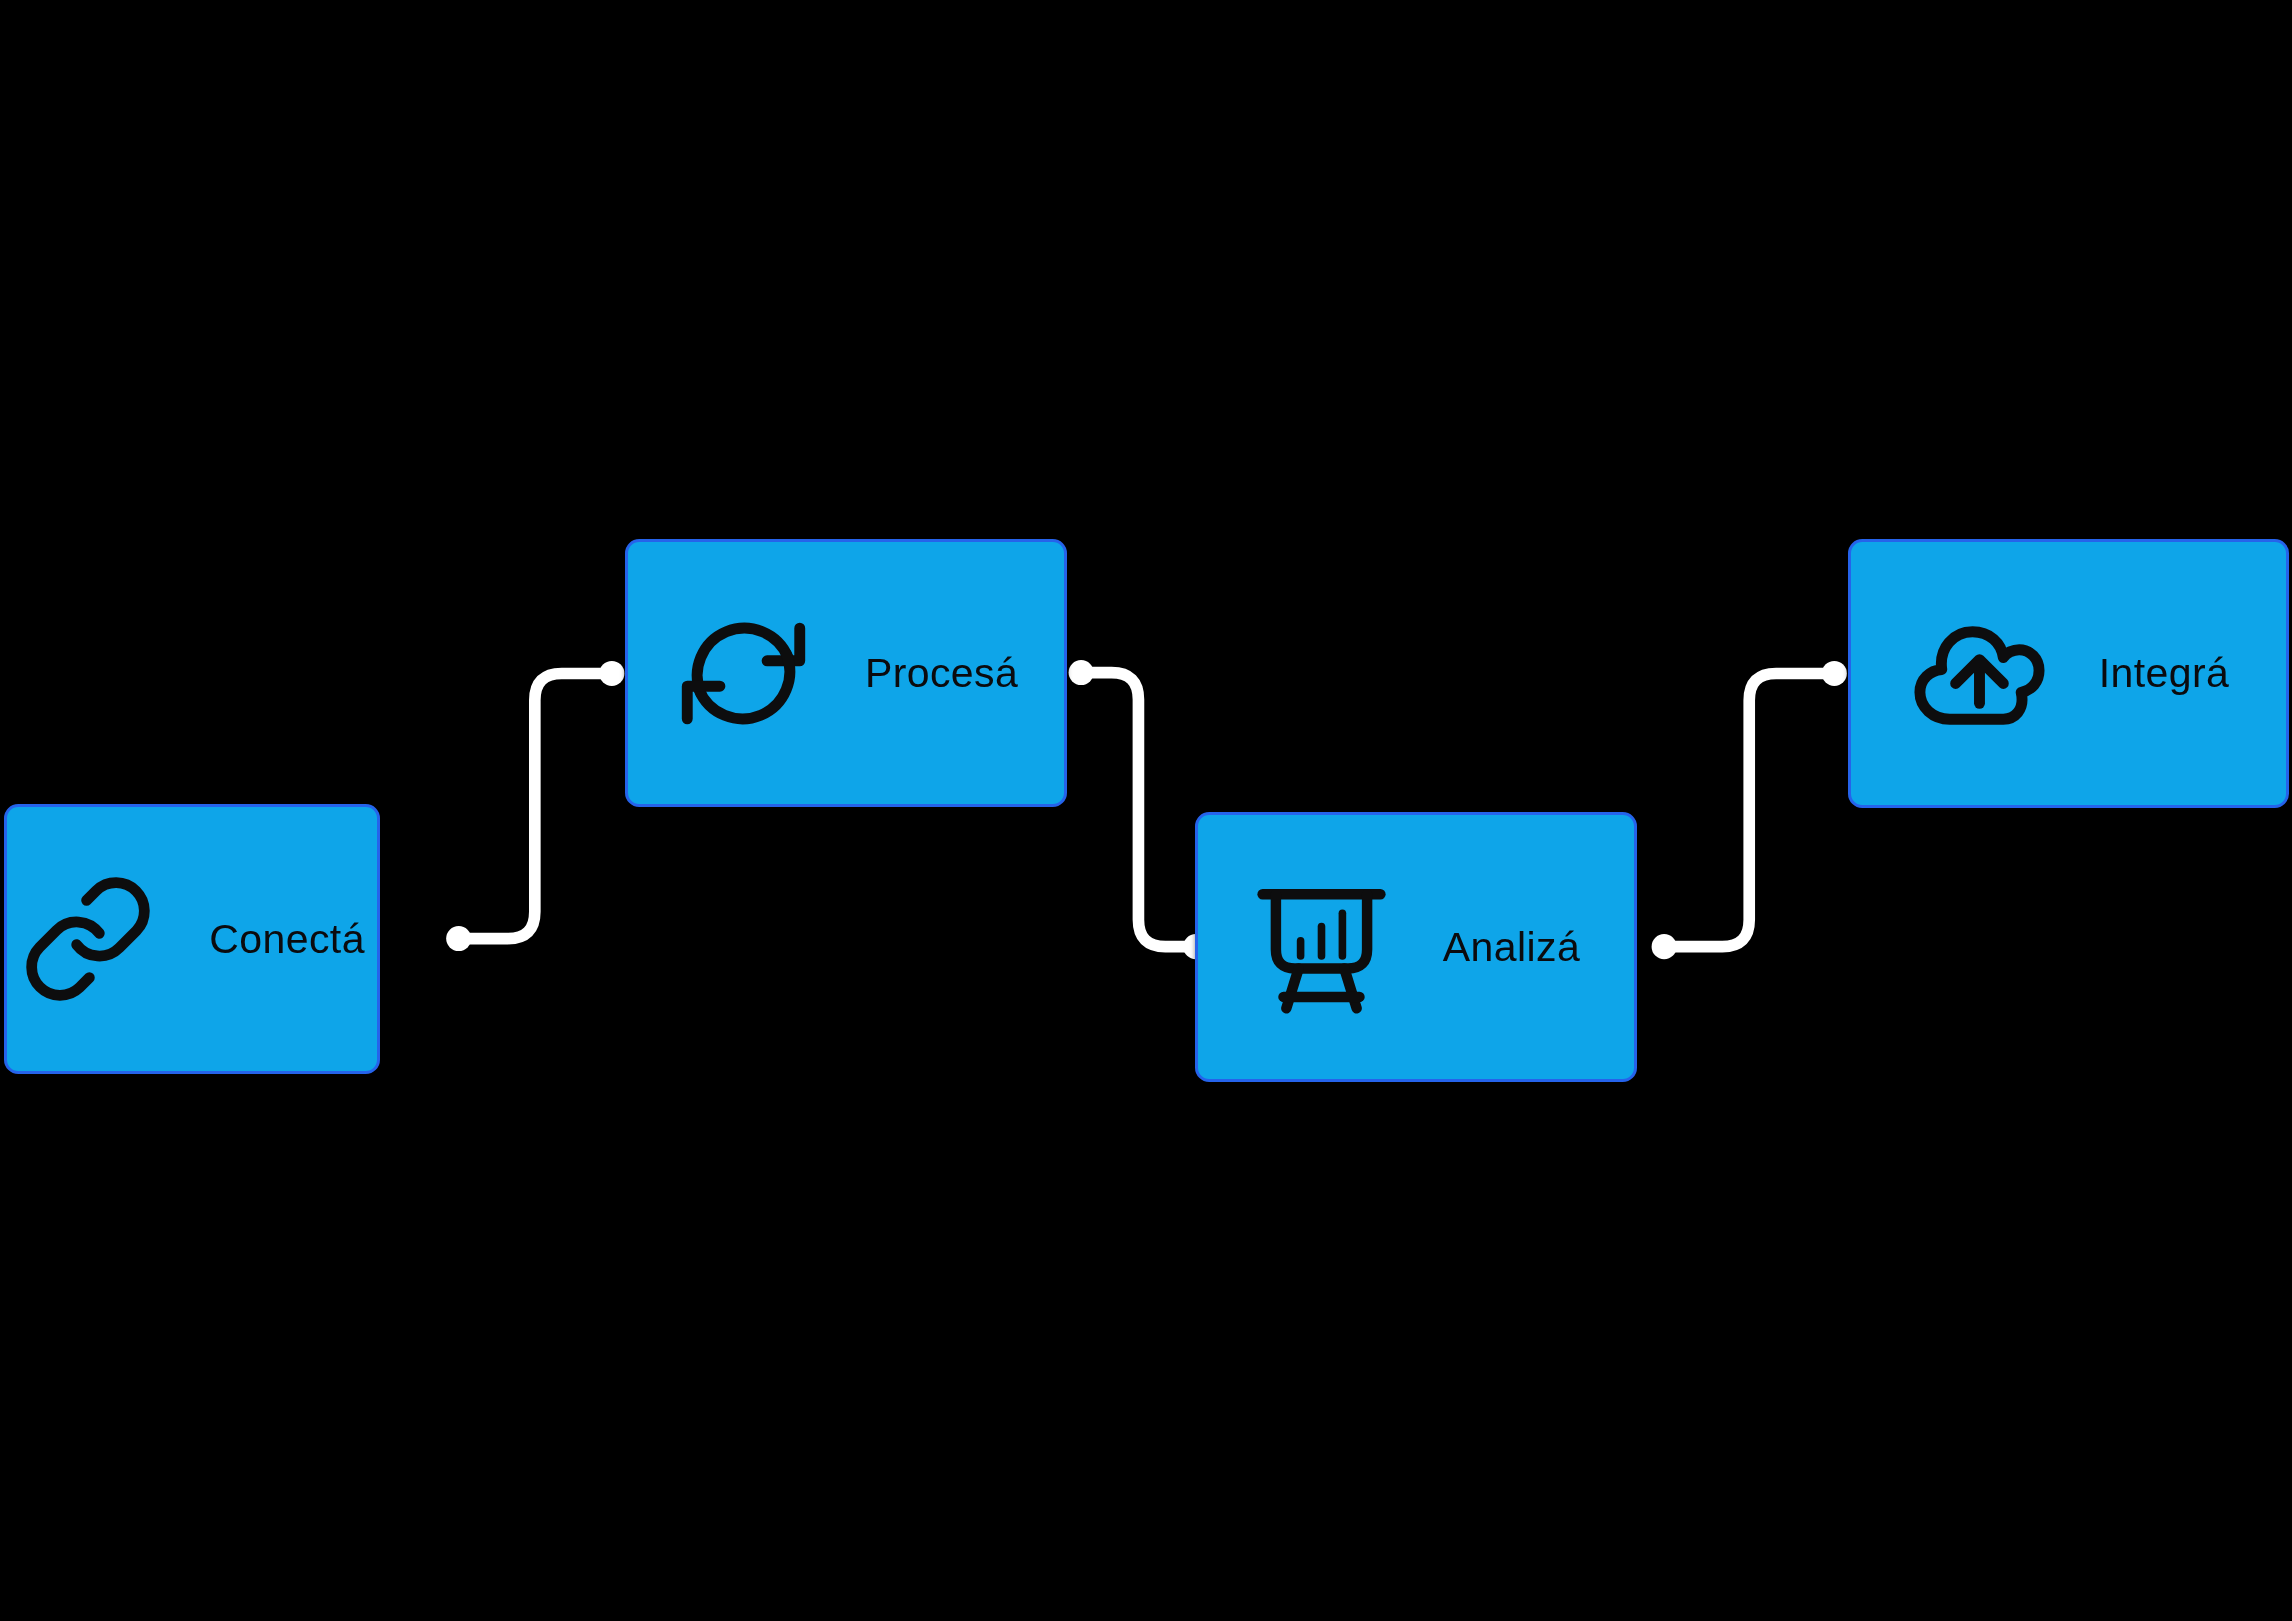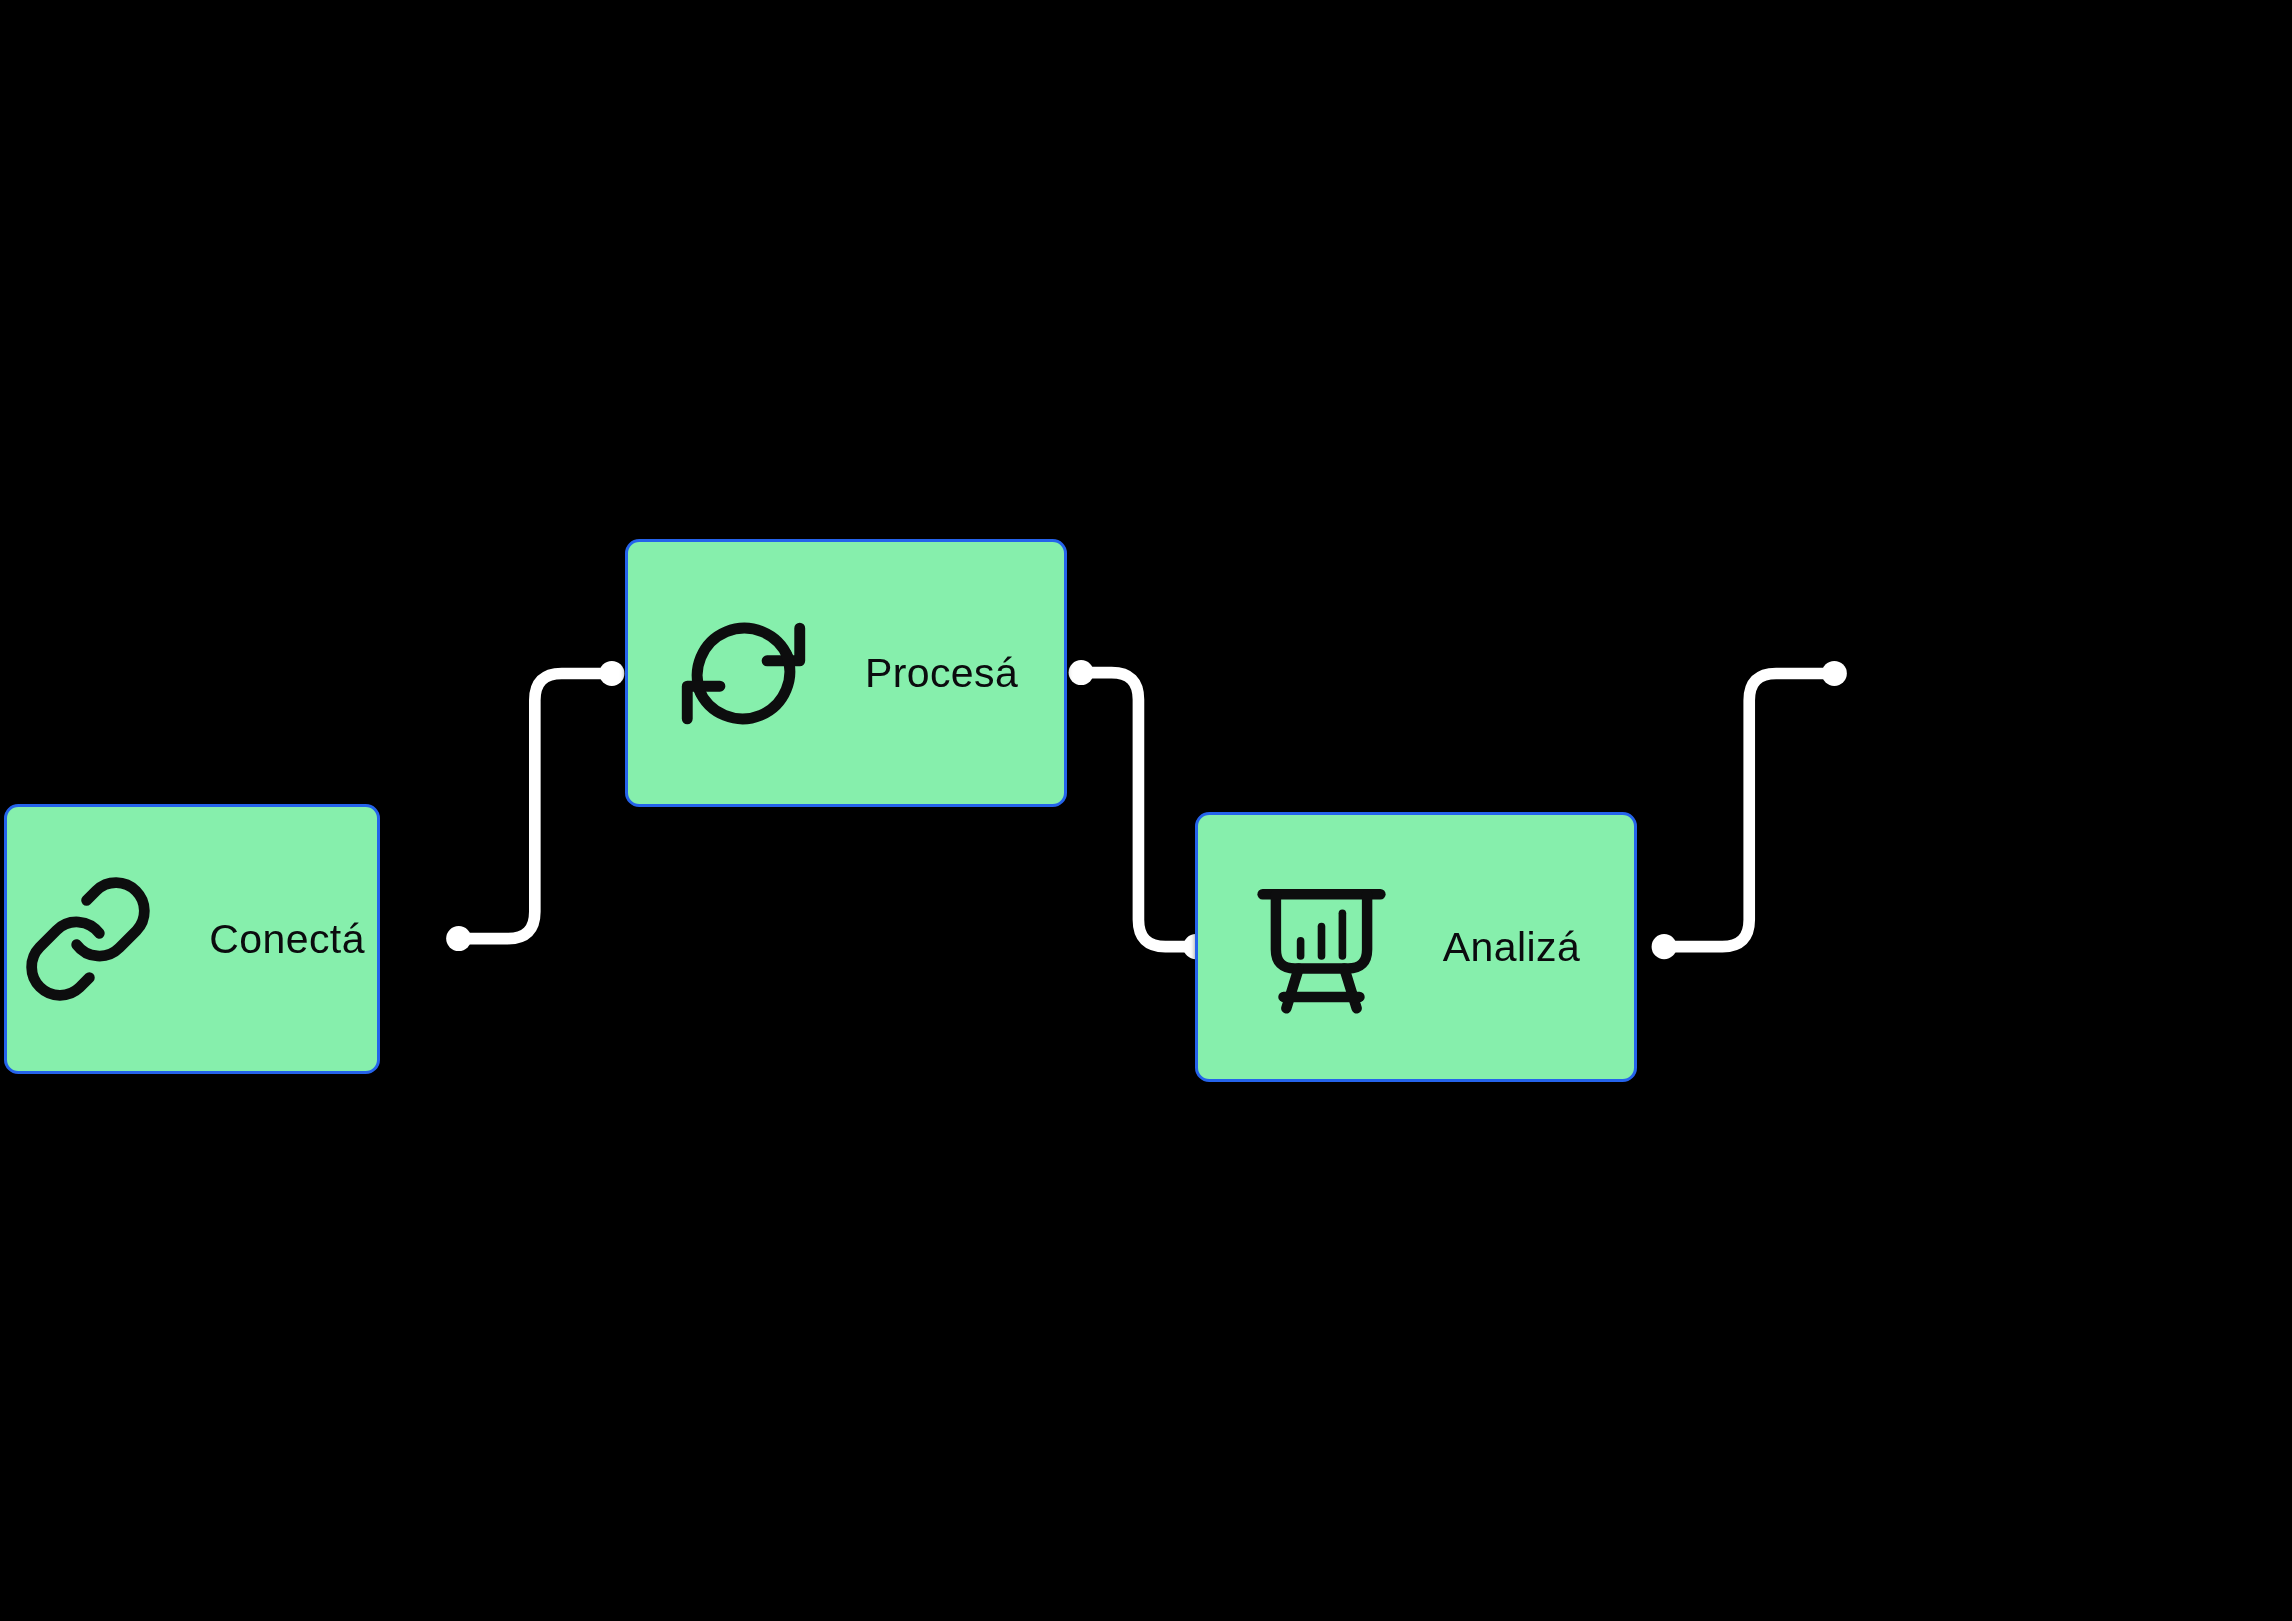--- a/index.html
+++ b/index.html
@@ -31,21 +31,21 @@
     fill: #FFFFFF;
     pointer-events: all;
   }
   .node {
     position: absolute;
     box-sizing: border-box;
     display: flex;
     align-items: center;
     justify-content: center;
     gap: 52px;
-    background: #86efac;
+    background: #0ea5e9;
     border: 3.6px solid #2563EB;
     border-radius: 14.3px;
     box-shadow: 0 1.8px 5.4px rgba(0,0,0,0.45);
     cursor: grab;
   }
   .node-icon {
     display: flex;
     align-items: center;
     justify-content: center;
     width: 139px;
@@ -123,15 +123,25 @@
         <path class="icon-stroke" stroke-width="11" d="M 94 92 L 107 134"></path>
         <path class="icon-stroke" stroke-width="11" d="M 30 122 H 110"></path>
         <path class="icon-stroke" stroke-width="8" d="M 48 63 V 79"></path>
         <path class="icon-stroke" stroke-width="8" d="M 70 48 V 79"></path>
         <path class="icon-stroke" stroke-width="8" d="M 92 34 V 79"></path>
       </svg>
     </span>
     <span class="node-label">Analizá</span>
   </div>
 
+  <div class="node" id="node-integra">
+    <span class="node-icon">
+      <svg width="143" height="143" viewBox="0 0 140 140">
+        <path class="icon-stroke" stroke-width="11" d="M 42 116 C 25 116 12 104 12 89 C 12 76 22 67 34 66 C 31 44 46 28 65 28 C 82 28 94 39 96 54 C 99 49 106 46 112 46 C 123 46 132 55 132 67 C 132 78 125 87 114 89 C 118 107 107 116 96 116 Z"></path>
+        <path class="icon-stroke" stroke-width="11" d="M 72 100 V 60"></path>
+        <path class="icon-stroke" stroke-width="11" d="M 48 80 L 72 56 L 96 80"></path>
+      </svg>
+    </span>
+    <span class="node-label">Integrá</span>
+  </div>
 
 </div>
 
 
 </body></html>

